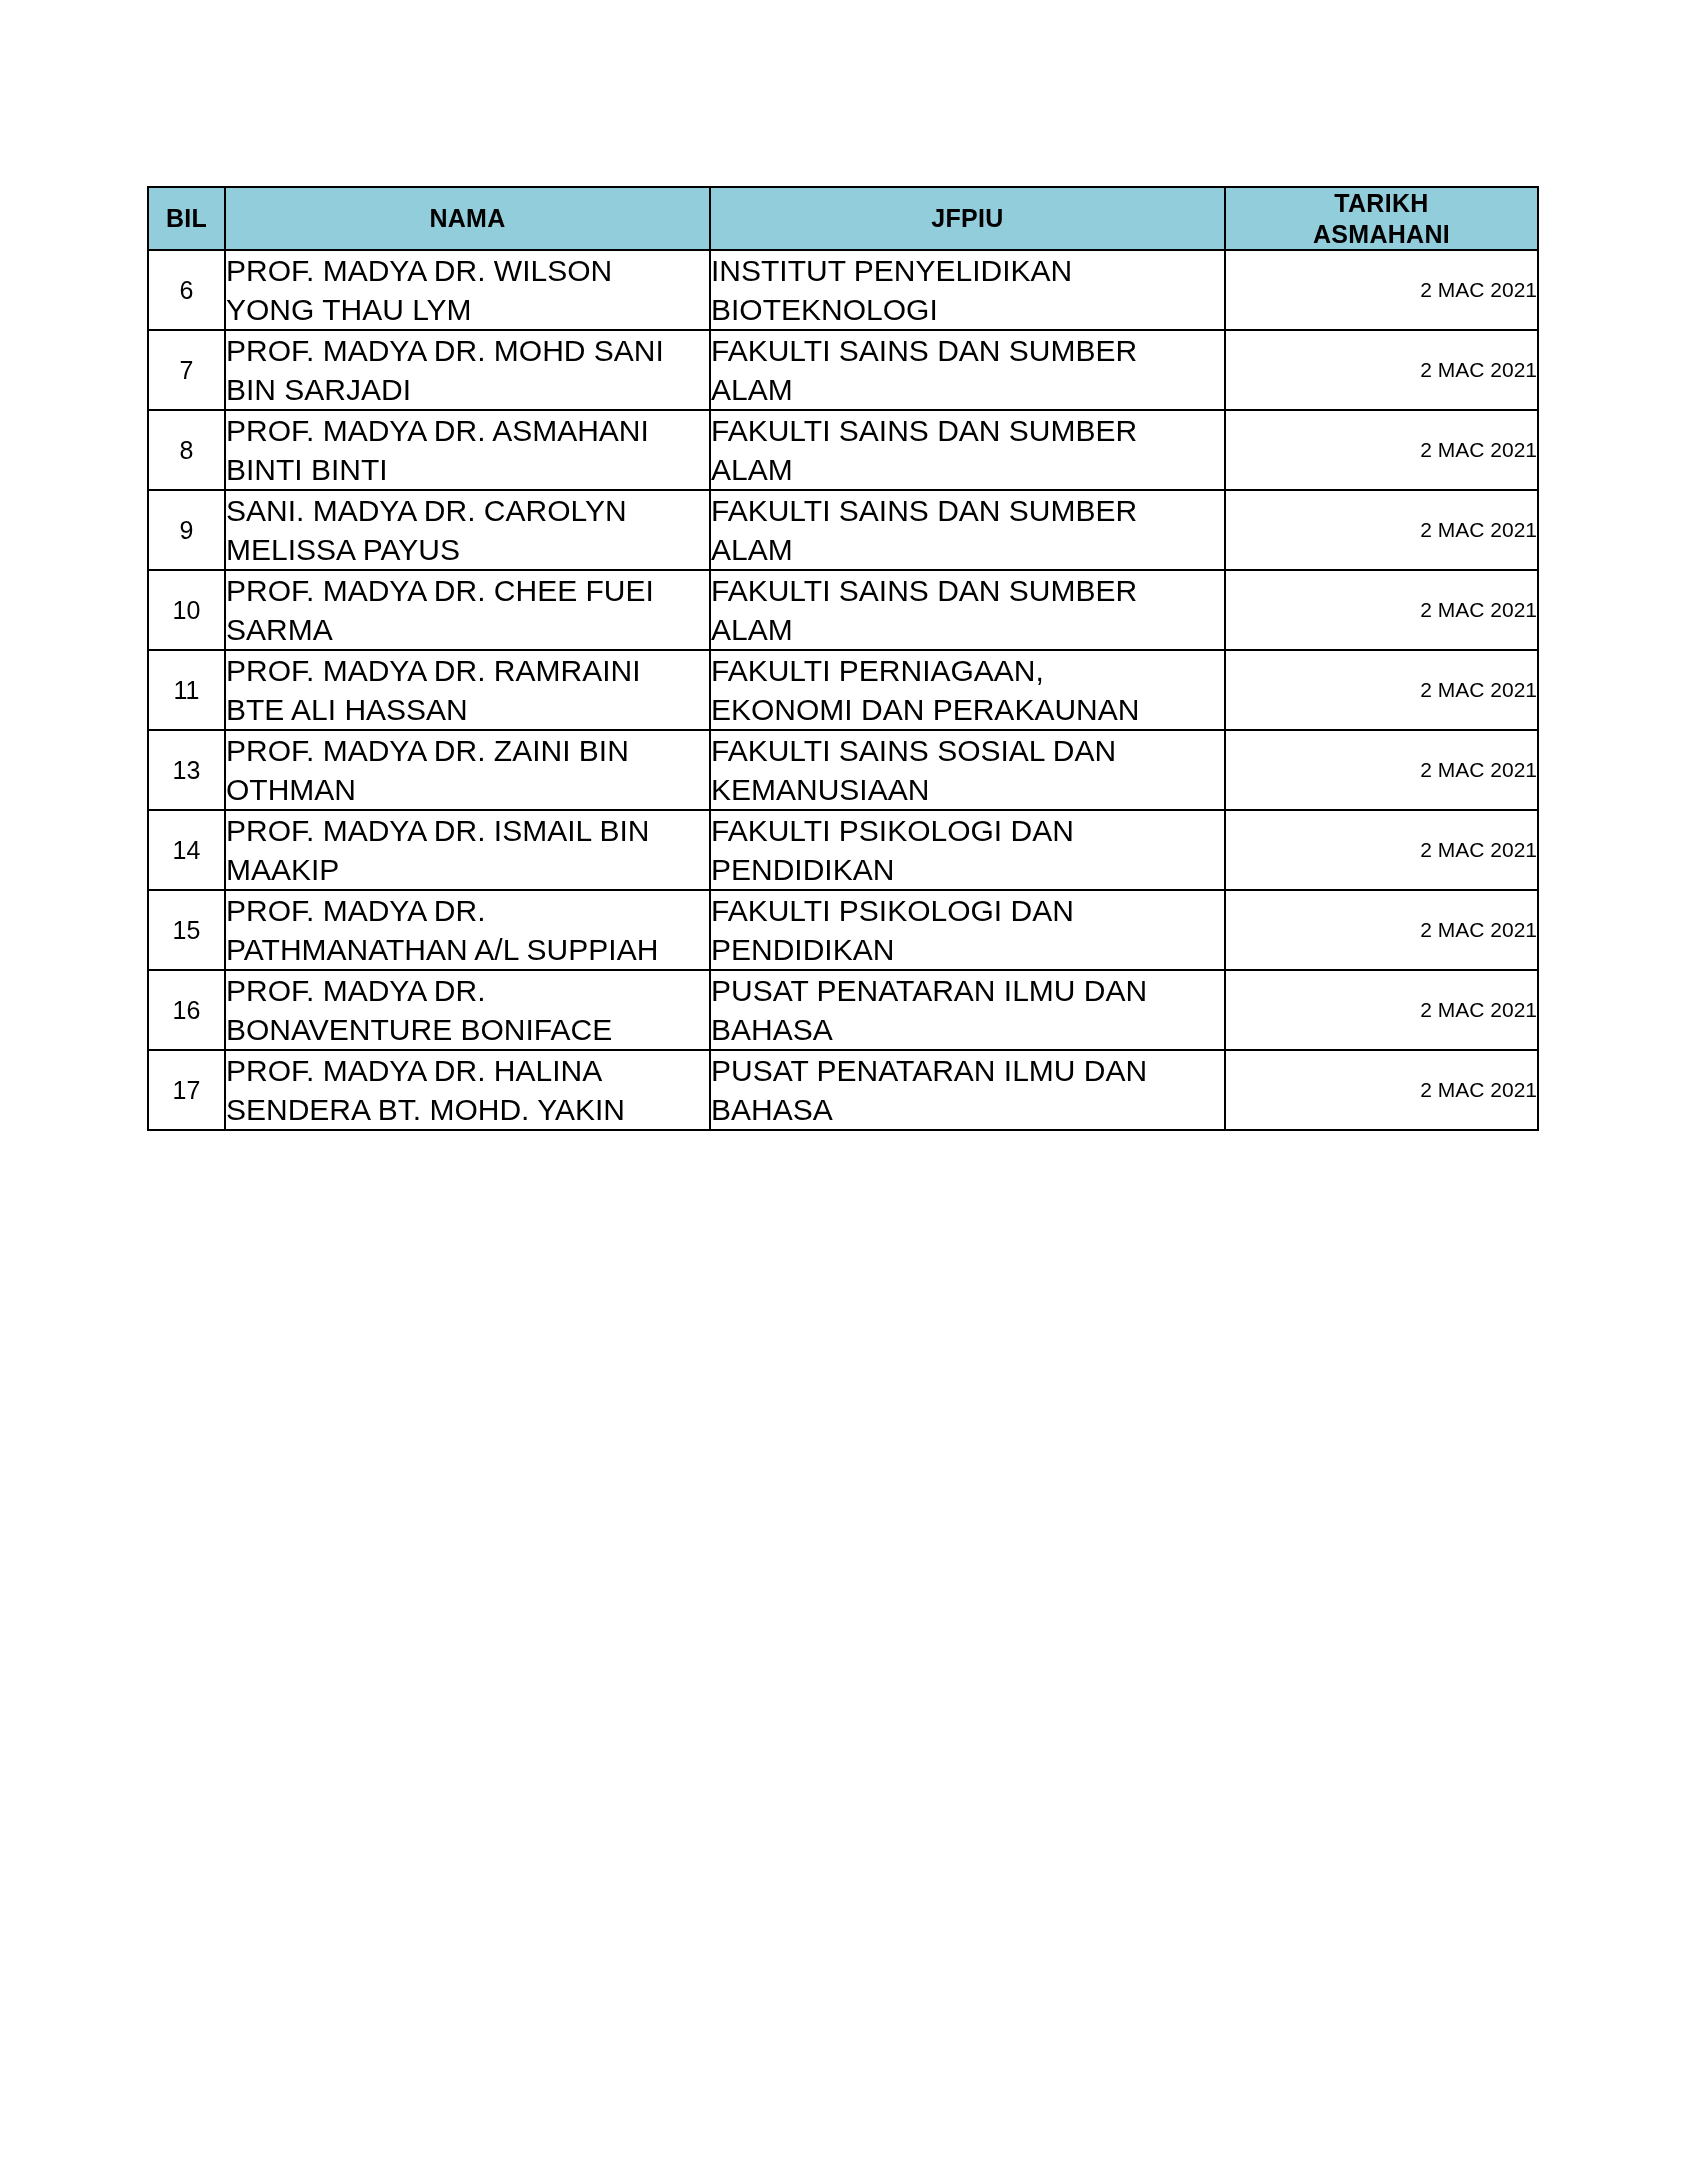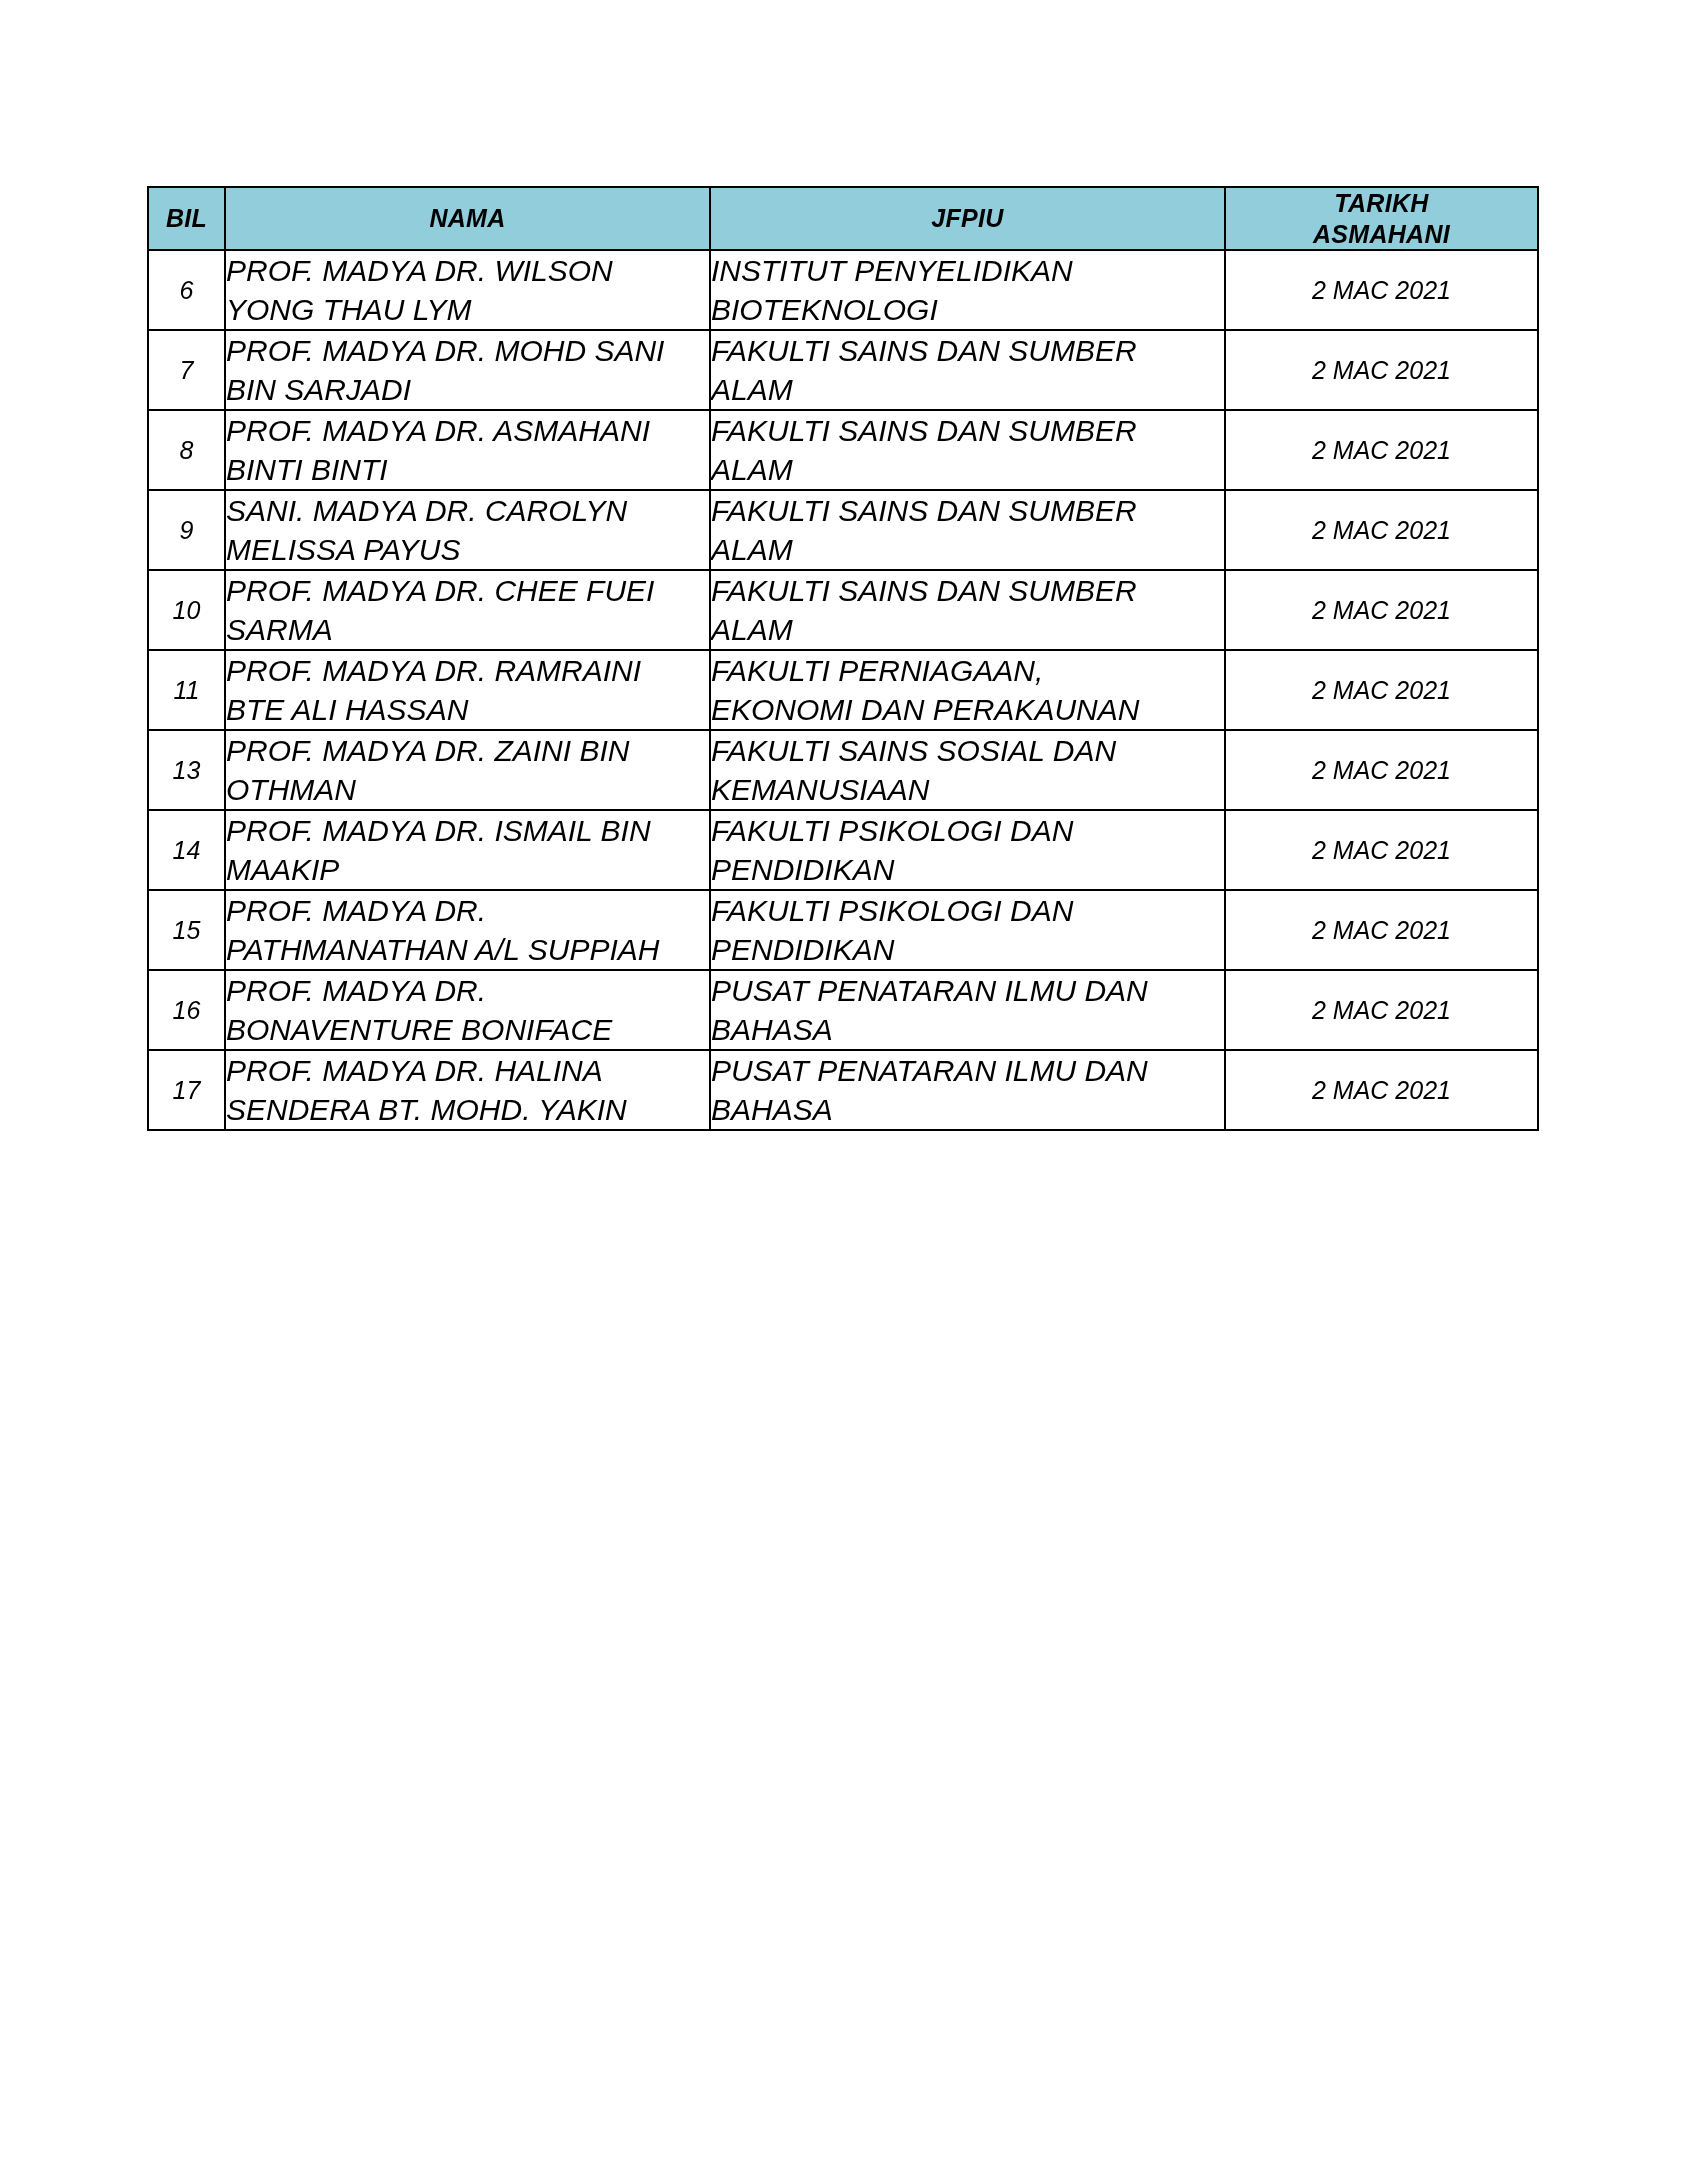--- a/index.html
+++ b/index.html
@@ -25,21 +25,20 @@
   .table-wrap {
     position: absolute;
     left: 147px;
     top: 186px;
     width: 1390px;
   }
   table.doc-table {
     border-collapse: collapse;
     table-layout: fixed;
     width: 1390px;
-    font-style: italic;
   }
   table.doc-table col.c-bil    { width: 77px; }
   table.doc-table col.c-nama   { width: 485px; }
   table.doc-table col.c-jfpiu  { width: 515px; }
   table.doc-table col.c-tarikh { width: 313px; }
 
   table.doc-table th,
   table.doc-table td {
     border: 2px solid #000000;
     padding: 0;
@@ -63,22 +62,22 @@
     padding: 10px 4px;
   }
   td.nama,
   td.jfpiu {
     text-align: left;
     font-size: 30px;
     line-height: 1.3;
     padding: 12px 10px 12px 14px;
   }
   td.tarikh {
-    text-align: center;
-    font-size: 25px;
+    text-align: right;
+    font-size: 21px;
     padding: 10px 6px;
   }
   td .cell-line {
     display: block;
     white-space: pre;
   }
 </style>
 </head>
 <body>
 

